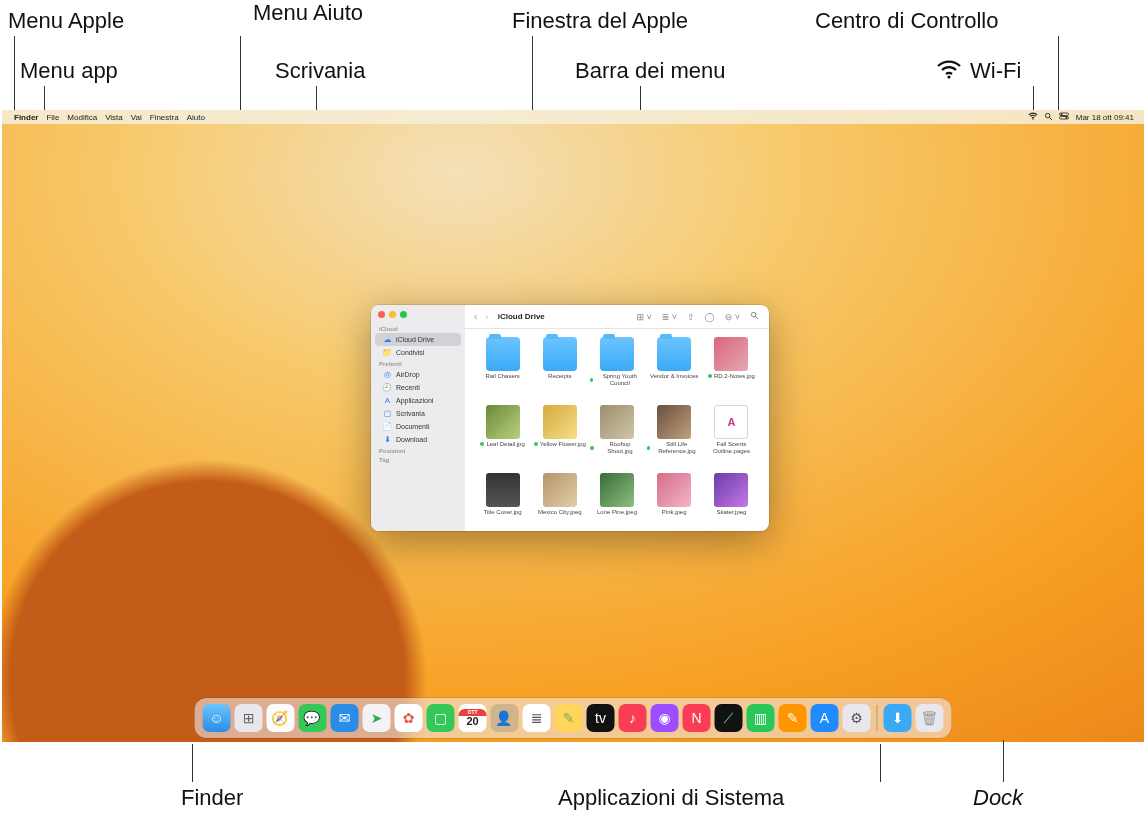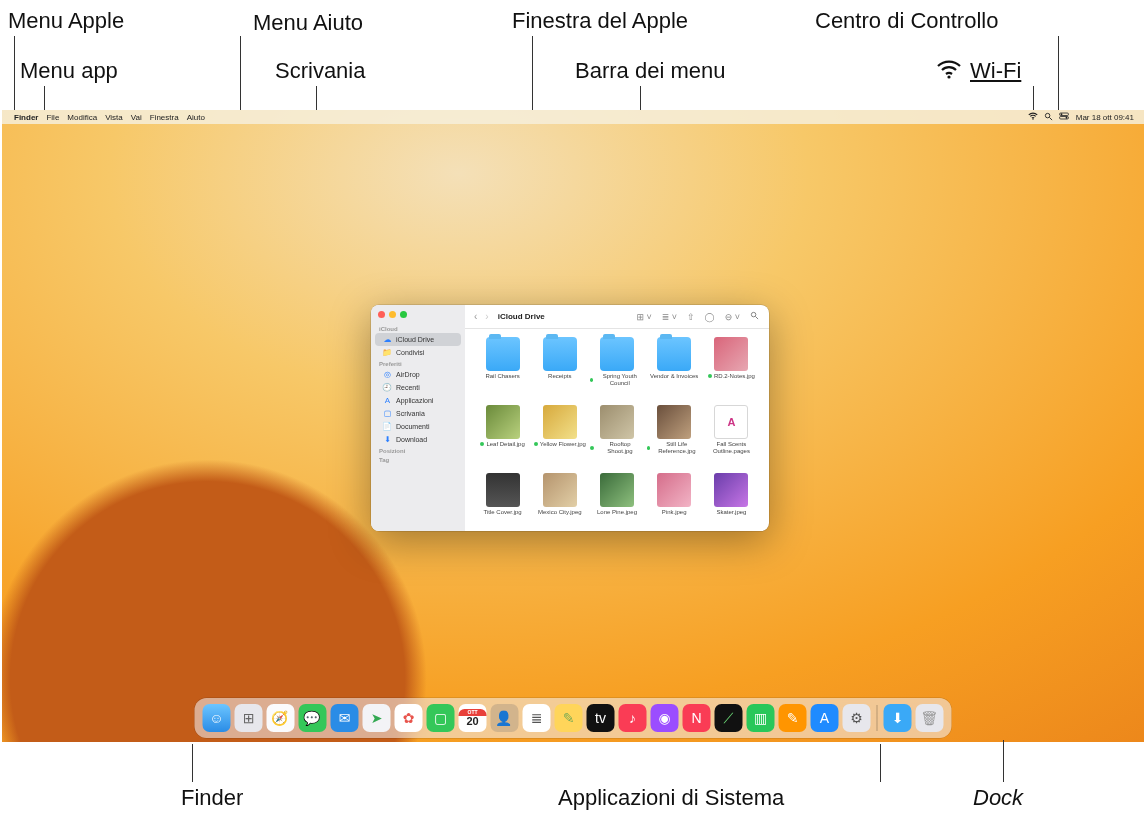--- a/index.html
+++ b/index.html
@@ -197,26 +197,26 @@
   .di-appstore{background:#1f8bff;}
   .di-settings{background:#e7e7ec;color:#555;}
   .di-downloads{background:#3aa9f7;}
   .di-trash{background:#e7e7ec;color:#999;}
 </style>
 </head>
 <body>
 
 <div class="callout" style="left:8px;top:8px;">Menu Apple</div>
 <div class="callout" style="left:20px;top:58px;">Menu app</div>
-<div class="callout" style="left:253px;top:10px;">Menu Aiuto</div>
+<div class="callout" style="left:253px;top:0;">Menu Aiuto</div>
 <div class="callout" style="left:275px;top:58px;">Scrivania</div>
 <div class="callout" style="left:512px;top:8px;">Finestra del Apple</div>
 <div class="callout" style="left:575px;top:58px;">Barra dei menu</div>
 <div class="callout" style="left:815px;top:8px;">Centro di Controllo</div>
-<div class="callout" style="left:936px;top:58px;text-decoration:underline;">
+<div class="callout" style="left:936px;top:58px;">
   <span style="display:inline-block;vertical-align:middle;margin-right:8px;">
     <svg width="26" height="20" viewBox="0 0 26 20">
       <path d="M2 7 A16 16 0 0 1 24 7" fill="none" stroke="#111" stroke-width="2.2"></path>
       <path d="M6 11 A10 10 0 0 1 20 11" fill="none" stroke="#111" stroke-width="2.2"></path>
       <path d="M10 15 A5 5 0 0 1 16 15" fill="none" stroke="#111" stroke-width="2.2"></path>
       <circle cx="13" cy="18" r="1.6" fill="#111"></circle>
     </svg>
   </span><span>Wi-Fi</span>
 </div>
 

